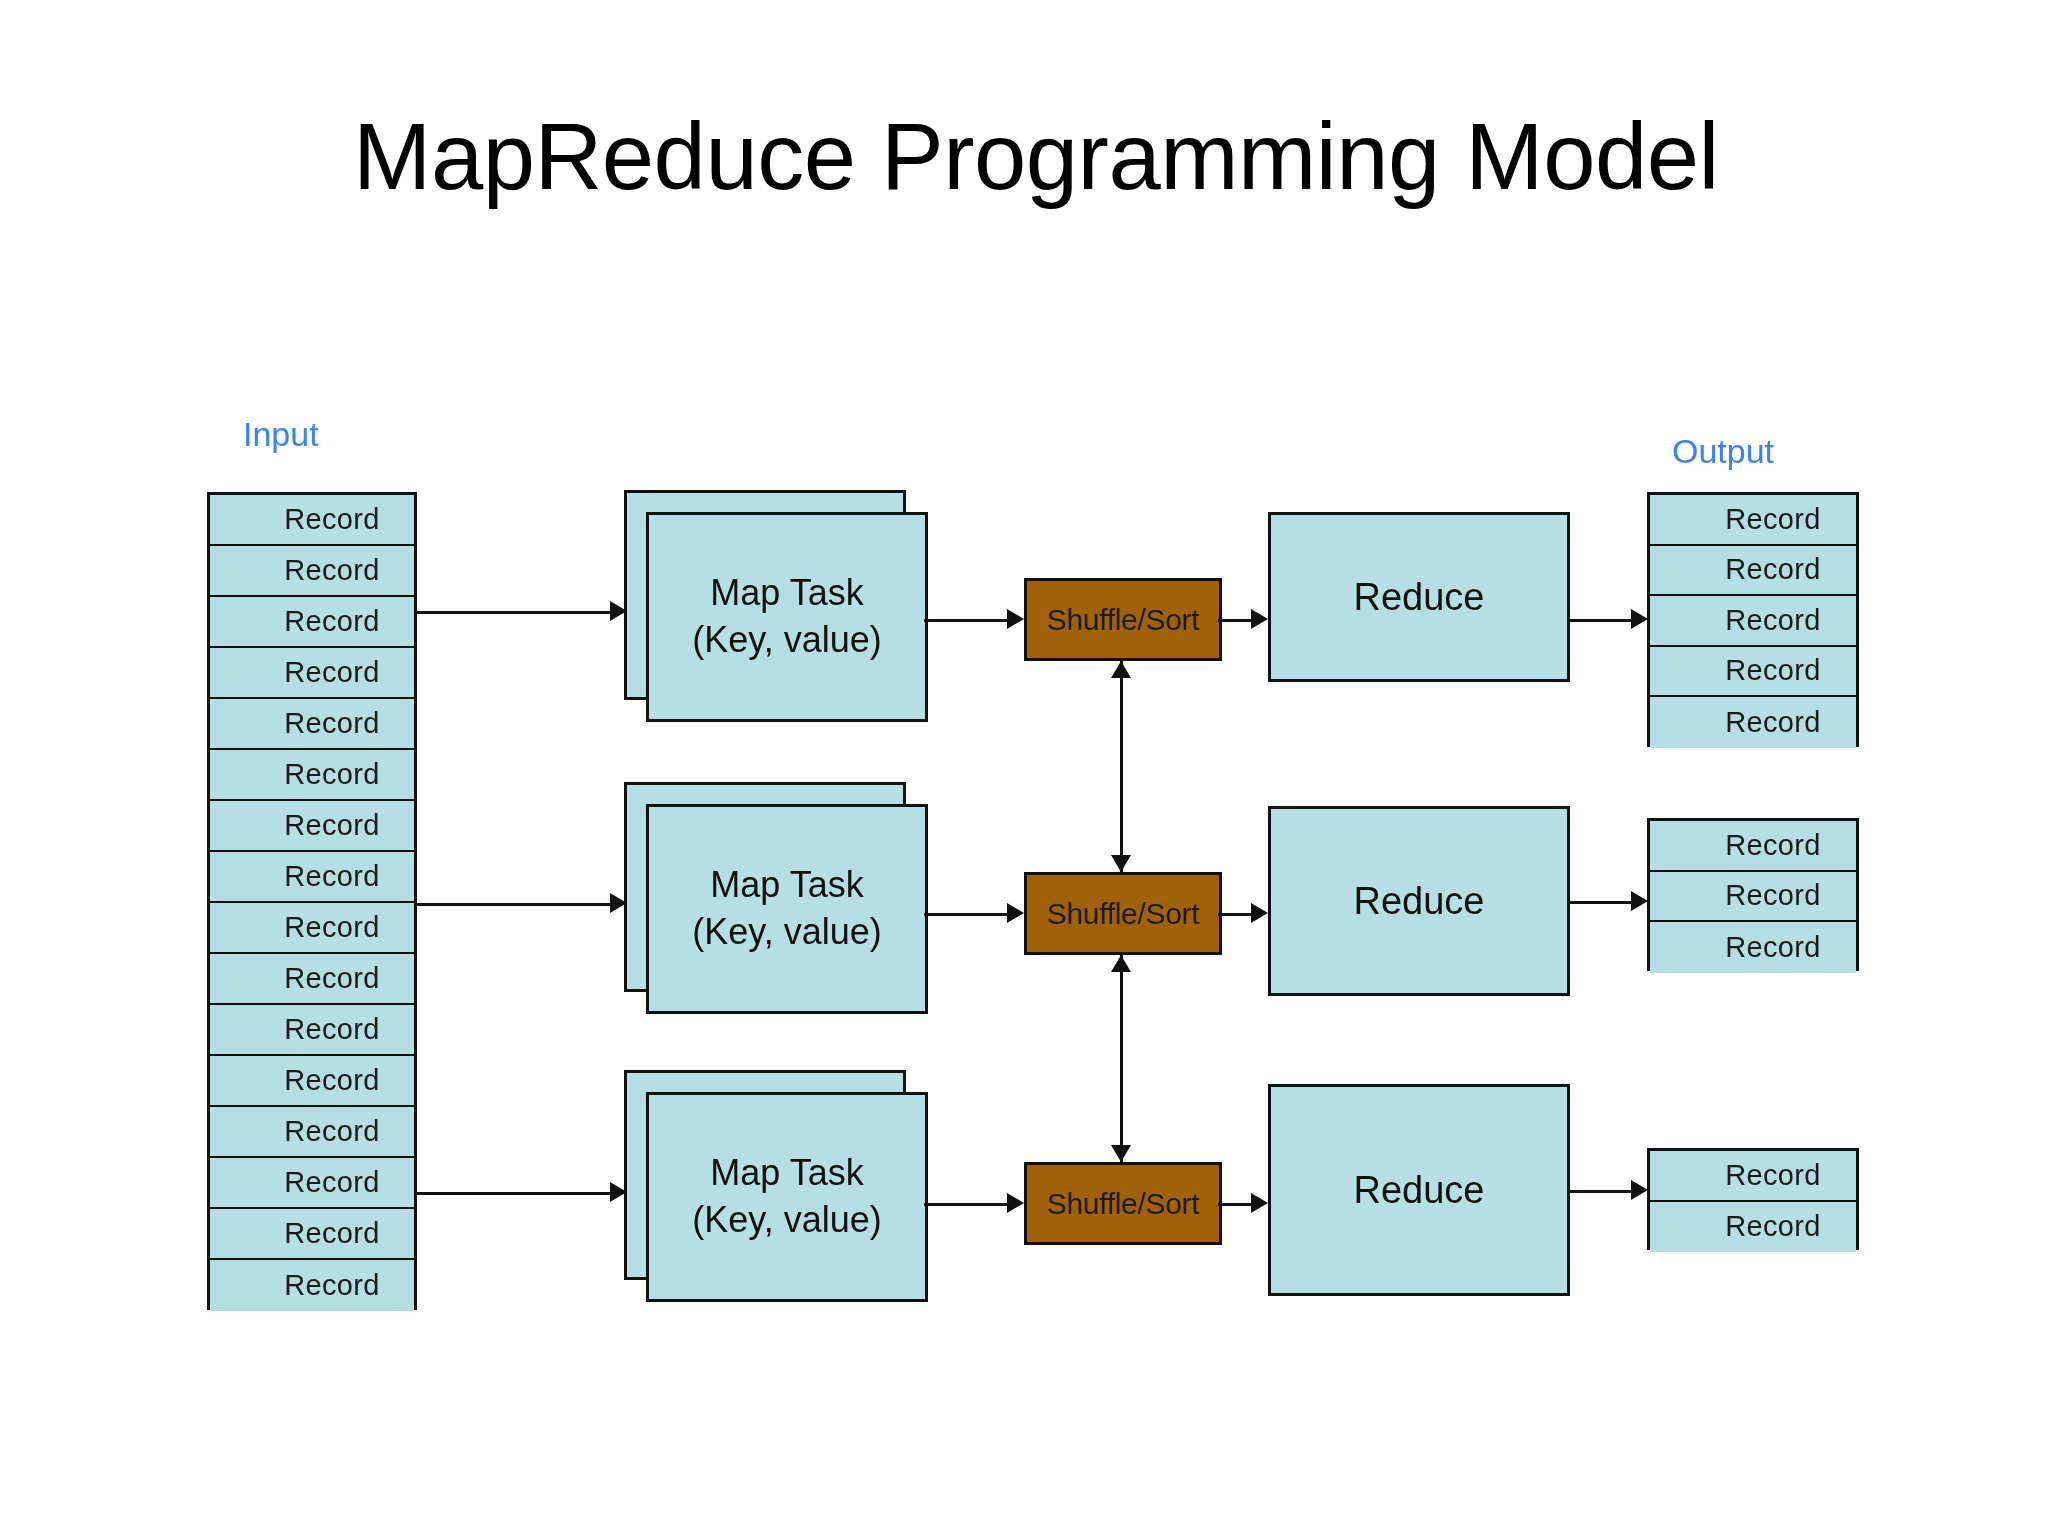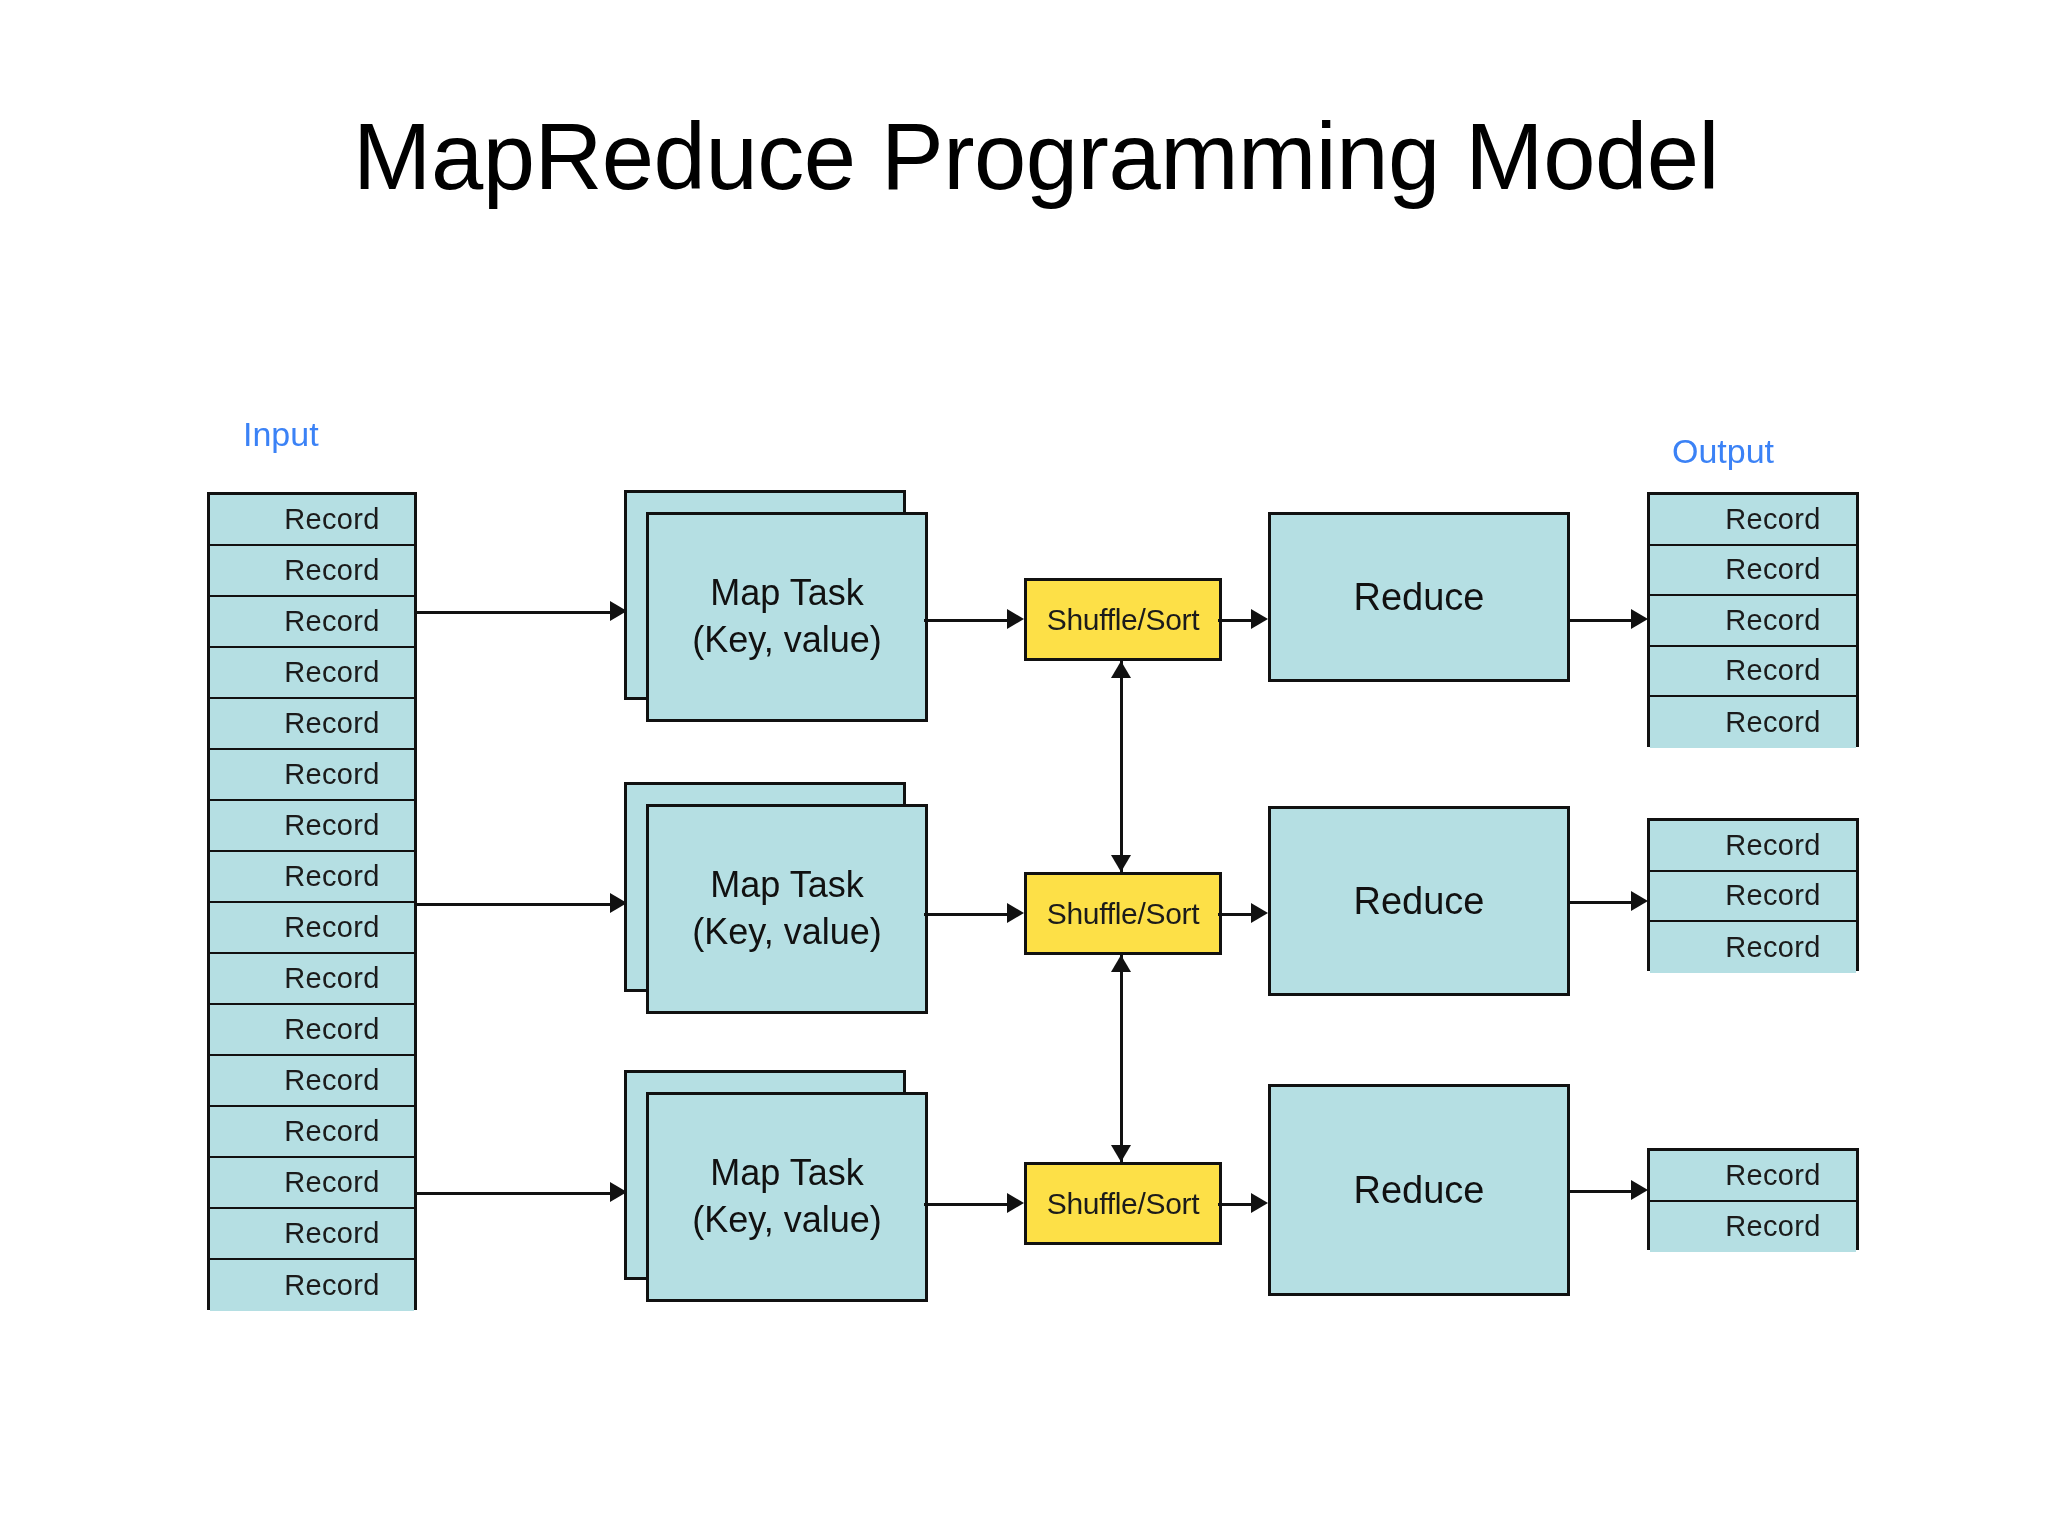--- a/index.html
+++ b/index.html
@@ -122,21 +122,21 @@
   }
   #map-task-1 { left: 624px; top: 490px; }
   #map-task-2 { left: 624px; top: 782px; }
   #map-task-3 { left: 624px; top: 1070px; }
 
   
   .shuffle-box {
     position: absolute;
     width: 198px;
     height: 83px;
-    background: #fde047;
+    background: #a16207;
     border: 3px solid #111111;
     box-sizing: border-box;
     display: flex;
     align-items: center;
     justify-content: center;
     font-size: 30px;
     color: #1b1b1b;
     letter-spacing: -0.3px;
   }
   #shuffle-1 { left: 1024px; top: 578px; }

